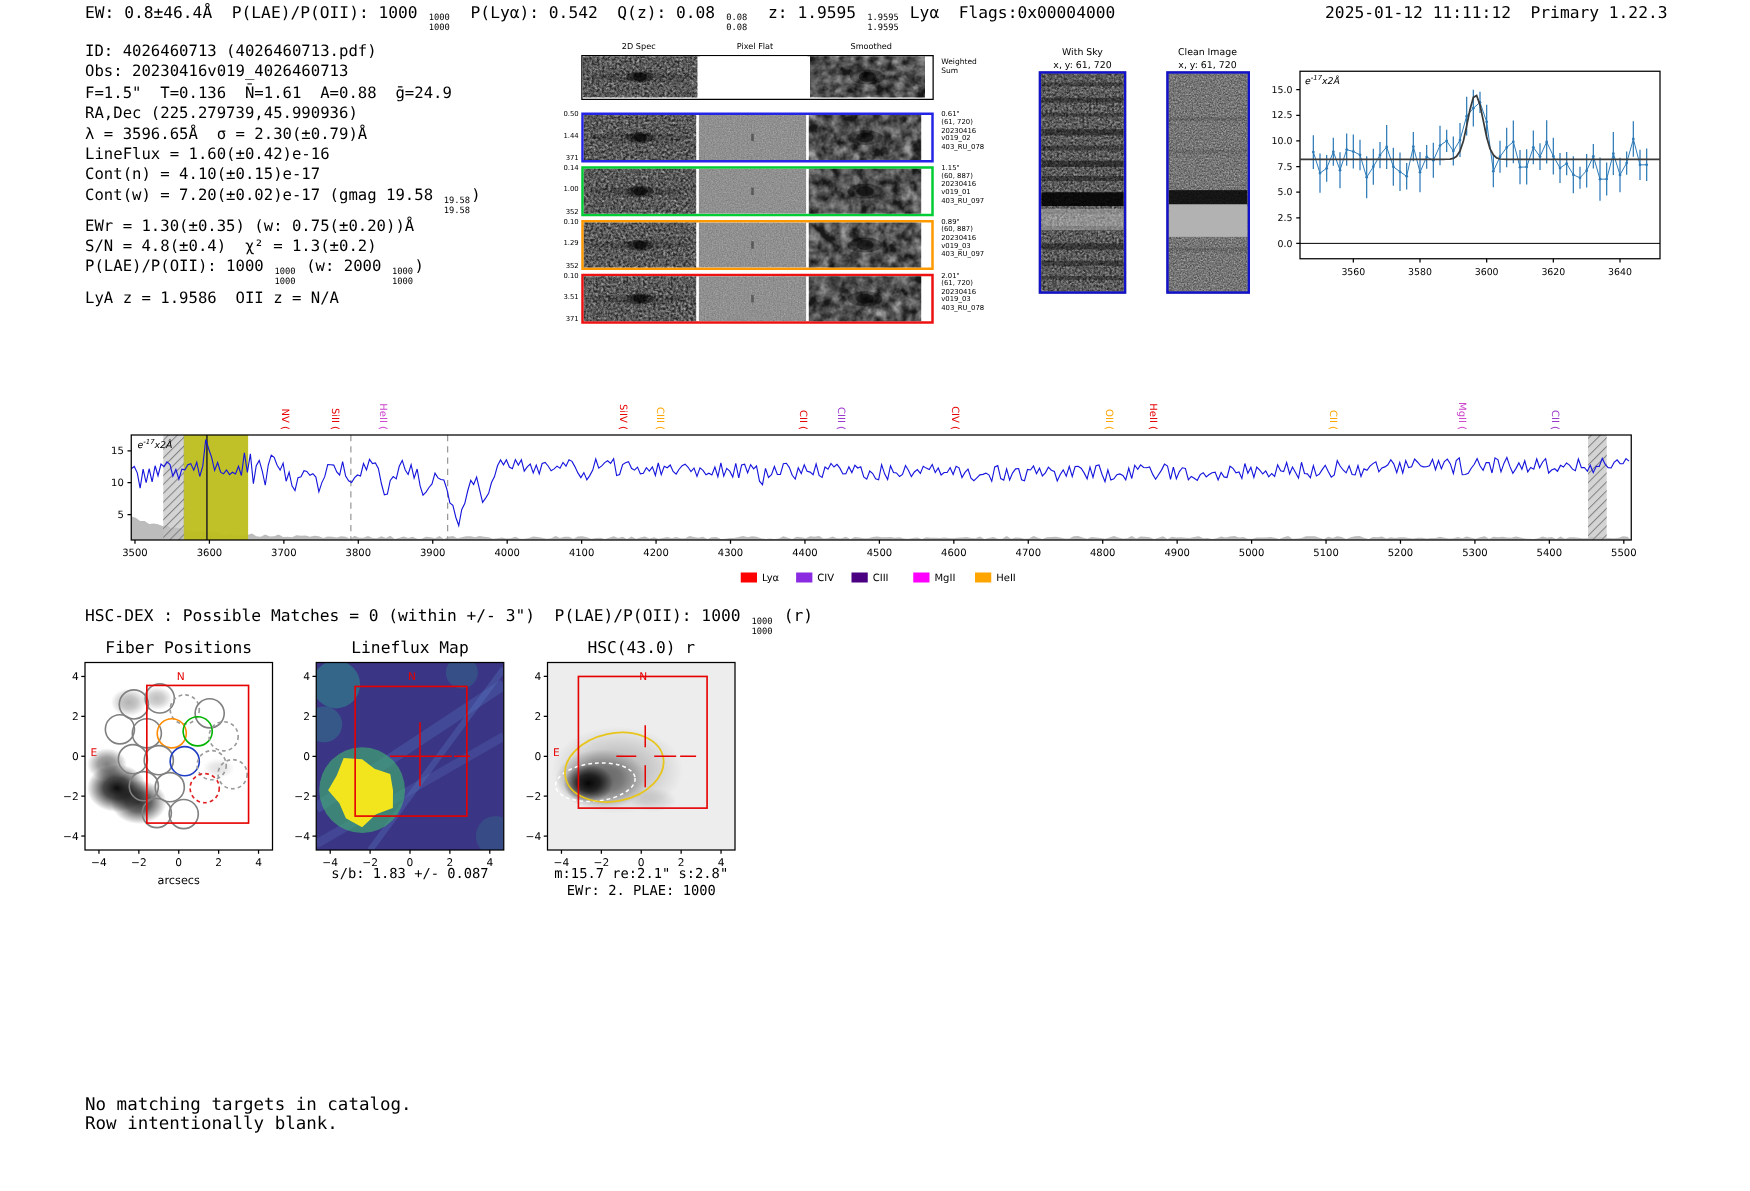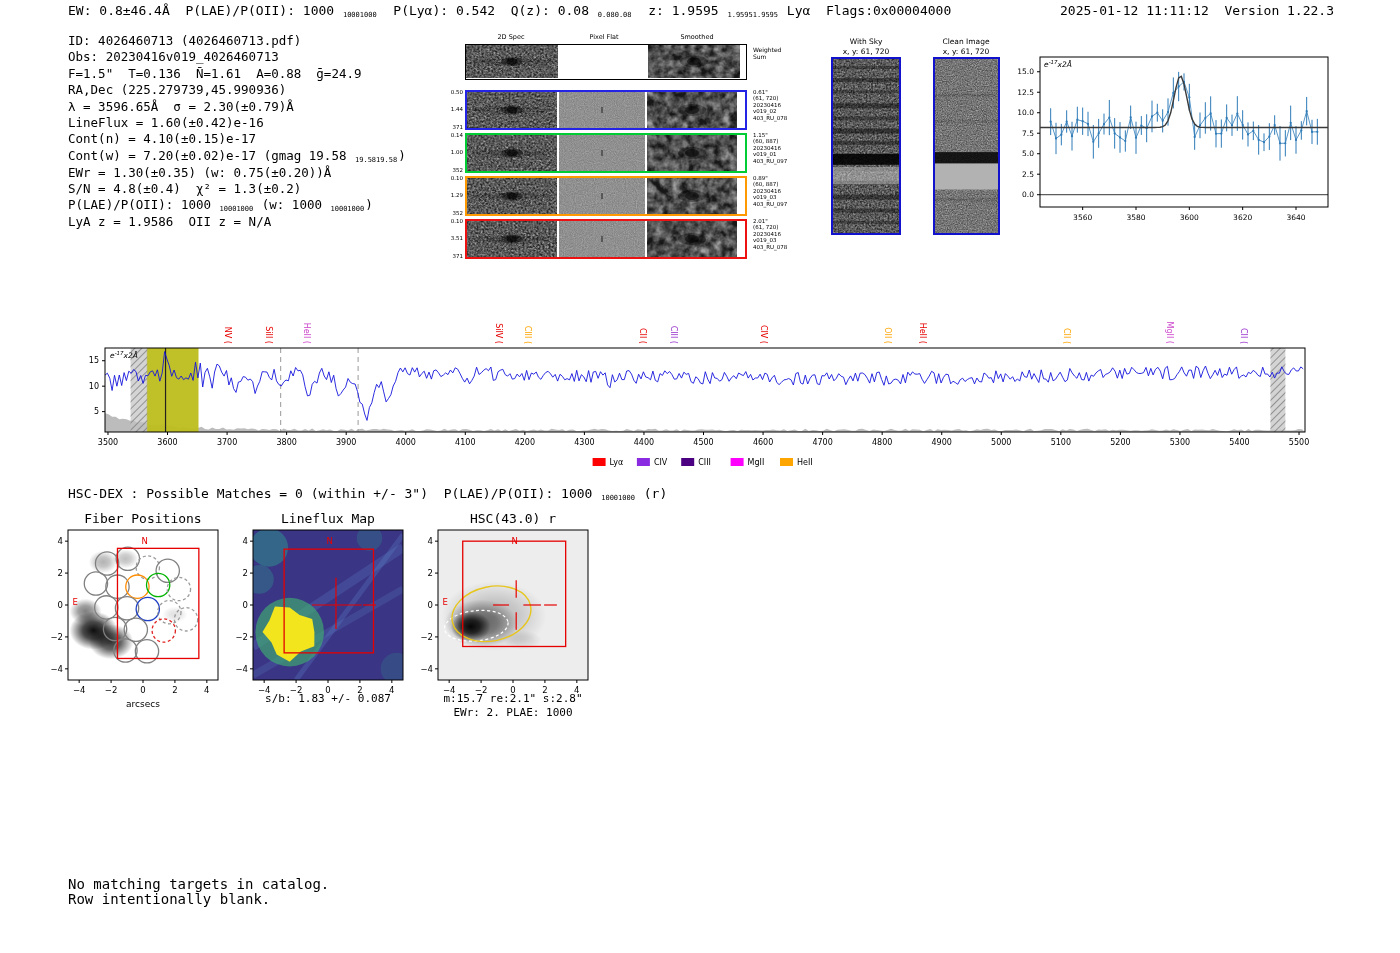--- a/index.html
+++ b/index.html
@@ -1,52 +1,52 @@
 <!DOCTYPE html>
 <html><head>
 <meta charset="utf-8">
 <style>
   *{margin:0;padding:0;box-sizing:border-box}
   html,body{width:1400px;height:953px;background:#fff;overflow:hidden}
   body{position:relative;font-family:"DejaVu Sans Mono",monospace;color:#000;font-size:13px}
   .abs{position:absolute}
   .hdr{white-space:pre;font-size:13px}
-  .frac{display:inline-flex;flex-direction:row;align-items:center;font-size:7px;line-height:1.12;vertical-align:-2px;padding:0 1px}
+  .frac{display:inline-flex;flex-direction:column;align-items:center;font-size:7px;line-height:1.12;vertical-align:-2px;padding:0 1px}
   #info-block{font-size:12.5px;line-height:16.4px}
   .info-line{white-space:pre}
   #cutouts{font-family:"DejaVu Sans",sans-serif}
   .cut-header{position:absolute;top:0;text-align:center;font-size:6.5px}
   .cut-row{position:absolute;left:17px;width:282px;display:flex;gap:2px;background:#fff}
   .cut-row.weighted{border:1.5px solid #000}
   .cut-left{position:absolute;left:0;width:15px;display:flex;flex-direction:column;justify-content:space-between;align-items:flex-end;font-size:5.5px;line-height:1}
   .cut-right{position:absolute;left:305px;width:58px;font-size:5.5px;line-height:1.18}
   .postage-title{text-align:center;font-family:"DejaVu Sans",sans-serif;font-size:7.5px;line-height:10px}
   .postage-box{border:2px solid #1212cc;background:#999}
   .panel-title{text-align:center;font-size:13px}
   .panel-caption{text-align:center;font-size:11px;white-space:pre}
   .note-line{font-size:14px;white-space:pre}
 </style>
 </head>
 <body>
 
 <div id="header-left" class="abs hdr" style="left:68px;top:3px"><span>EW: 0.8±46.4Å  P(LAE)/P(OII): 1000 </span><span class="frac"><span>1000</span><span>1000</span></span><span>  P(Lyα): 0.542  Q(z): 0.08 </span><span class="frac"><span>0.08</span><span>0.08</span></span><span>  z: 1.9595 </span><span class="frac"><span>1.9595</span><span>1.9595</span></span><span> Lyα  Flags:0x00004000</span></div>
-<div class="abs hdr" style="right:66px;top:3px;text-align:right"><span>2025-01-12 11:11:12</span><span>  </span><span>Version 1.22.3</span></div>
+<div class="abs hdr" style="right:66px;top:3px;text-align:right"><span>2025-01-12 11:11:12</span><span>  </span><span>Primary 1.22.3</span></div>
 
 <div id="info-block" class="abs" style="left:68px;top:33px;width:400px">
     <div class="info-line"><span>ID: 4026460713 (4026460713.pdf)</span></div>
     <div class="info-line"><span>Obs: 20230416v019_4026460713</span></div>
     <div class="info-line"><span>F=1.5"  T=0.136  N̄=1.61  A=0.88  ḡ=24.9</span></div>
     <div class="info-line"><span>RA,Dec (225.279739,45.990936)</span></div>
     <div class="info-line"><span>λ = 3596.65Å  σ = 2.30(±0.79)Å</span></div>
     <div class="info-line"><span>LineFlux = 1.60(±0.42)e-16</span></div>
     <div class="info-line"><span>Cont(n) = 4.10(±0.15)e-17</span></div>
     <div class="info-line"><span>Cont(w) = 7.20(±0.02)e-17 (gmag 19.58 </span><span class="frac"><span>19.58</span><span>19.58</span></span><span>)</span></div>
     <div class="info-line"><span>EWr = 1.30(±0.35) (w: 0.75(±0.20))Å</span></div>
     <div class="info-line"><span>S/N = 4.8(±0.4)  χ² = 1.3(±0.2)</span></div>
-    <div class="info-line"><span>P(LAE)/P(OII): 1000 </span><span class="frac"><span>1000</span><span>1000</span></span><span> (w: 1000 </span><span class="frac"><span>1000</span><span>1000</span></span><span>)</span></div>
+    <div class="info-line"><span>P(LAE)/P(OII): 1000 </span><span class="frac"><span>1000</span><span>1000</span></span><span> (w: 2000 </span><span class="frac"><span>1000</span><span>1000</span></span><span>)</span></div>
     <div class="info-line"><span>LyA z = 1.9586  OII z = N/A</span></div>
   </div>
 
 <div id="cutouts" class="abs" style="left:448px;top:33px;width:366px;height:232px">
     <div class="cut-header" style="left: 17px; width: 92px;">2D Spec</div>
     <div class="cut-header" style="left: 111px; width: 90px;">Pixel Flat</div>
     <div class="cut-header" style="left: 203px; width: 92px;">Smoothed</div>
     <div class="cut-row weighted" style="top: 11px; height: 36px;">
       <svg width="92" height="33" style="display:block">
         <defs>

